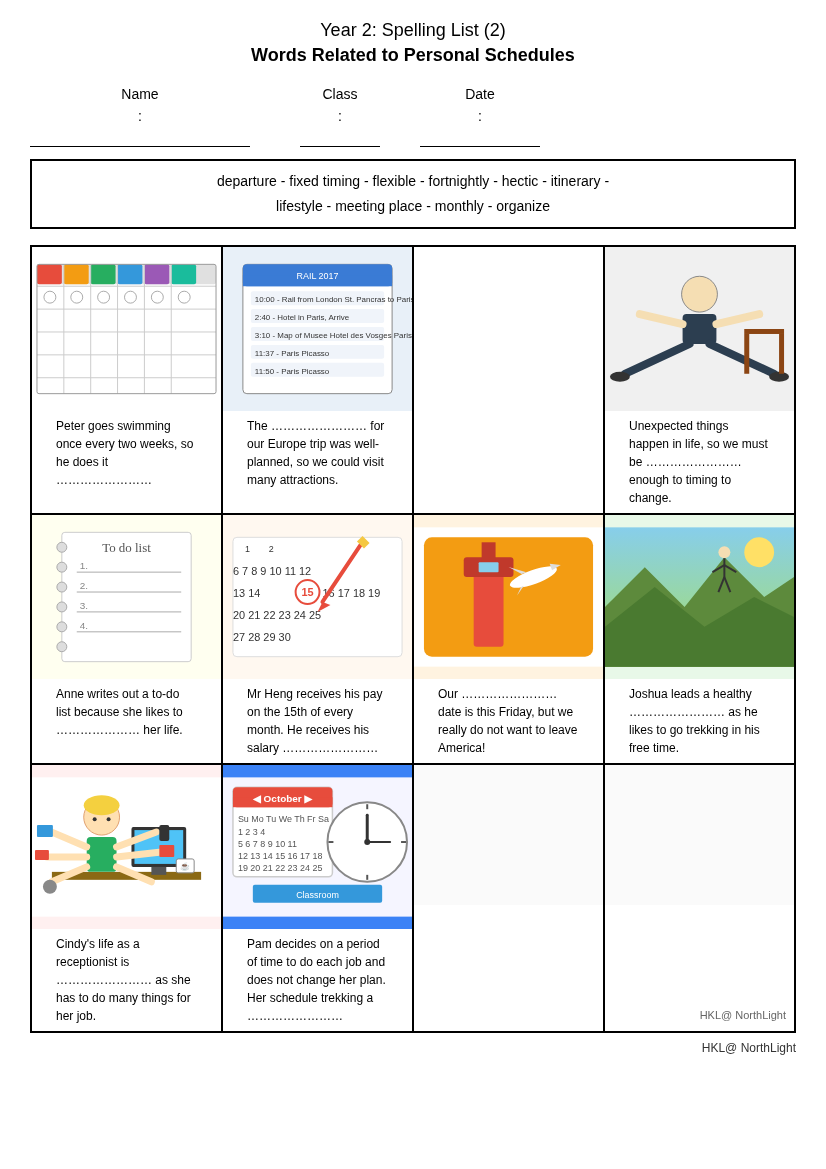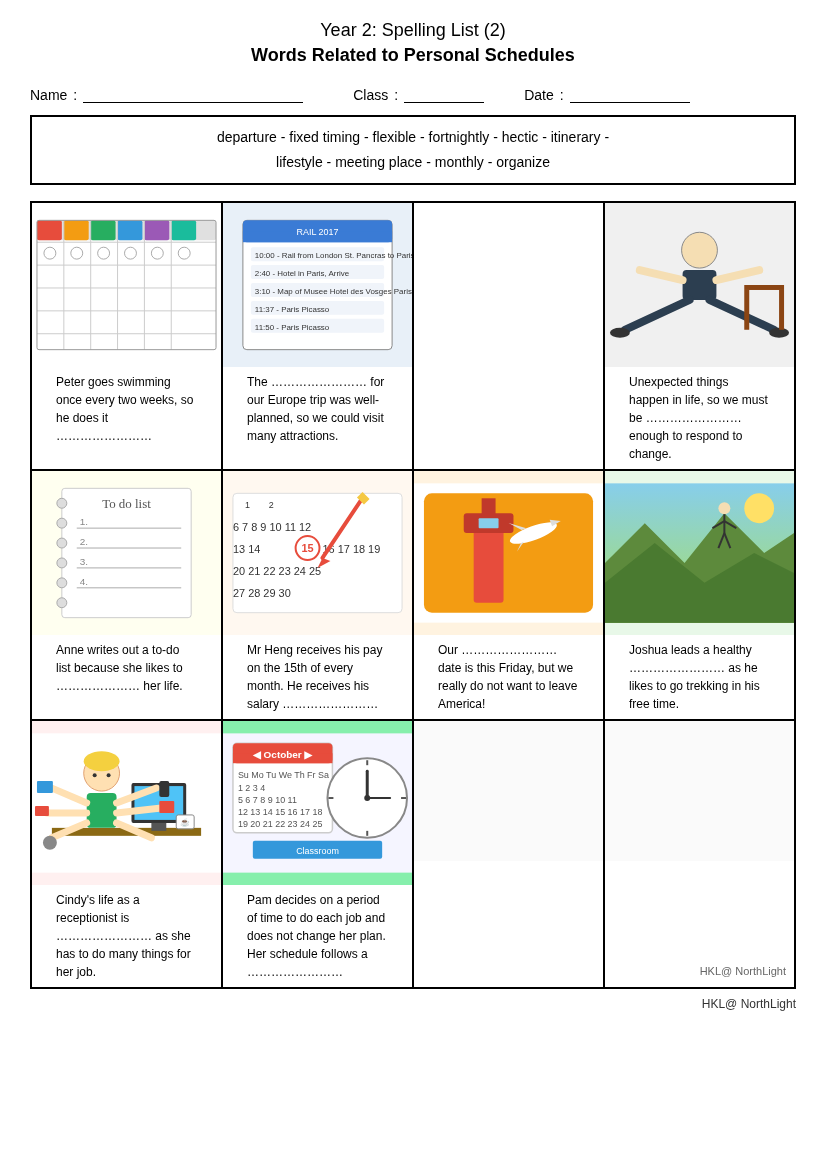--- a/index.html
+++ b/index.html
@@ -26,21 +26,21 @@
       font-family: Arial, sans-serif;
     }
     .name-row {
       display: flex;
       align-items: center;
       gap: 20px;
       margin-bottom: 12px;
       font-size: 14px;
       font-family: Arial, sans-serif;
     }
-    .name-field { display: flex; align-items: center; gap: 6px; }
+    .name-field { display: flex; align-items: center; gap: 6px; flex-direction: column; }
     .underline { border-bottom: 1px solid #000; display: inline-block; }
     .name-line { width: 220px; }
     .class-line { width: 80px; }
     .date-line { width: 120px; }
 
     .word-box {
       border: 2px solid #000;
       padding: 8px 14px;
       margin-bottom: 16px;
       font-size: 14px;
@@ -91,21 +91,21 @@
       position: relative;
     }
     .img-itinerary { background: #e8f0f8; }
     .img-building { background: #ddeedd; }
     .img-flexible { background: #f0f0f0; }
     .img-todo { background: #fffff0; }
     .img-monthly-cal { background: #fff8f0; }
     .img-departure { background: #fff3e0; }
     .img-lifestyle { background: #e8f8e8; }
     .img-hectic { background: #fff0f0; }
-    .img-fixed { background: #86efac; }
+    .img-fixed { background: #3b82f6; }
 
     .footer {
       text-align: right;
       font-size: 12px;
       margin-top: 8px;
       font-family: Arial, sans-serif;
       color: #333;
     }
   </style>
 </head>
@@ -220,21 +220,21 @@
         <line x1="105" y1="85" x2="170" y2="115" stroke="#2c3e50" stroke-width="8" stroke-linecap="round"></line>
 
         <ellipse cx="15" cy="118" rx="10" ry="5" fill="#333"></ellipse>
         <ellipse cx="175" cy="118" rx="10" ry="5" fill="#333"></ellipse>
 
         <rect x="140" y="70" width="40" height="5" fill="#8B4513"></rect>
         <rect x="140" y="75" width="5" height="40" fill="#8B4513"></rect>
         <rect x="175" y="75" width="5" height="40" fill="#8B4513"></rect>
       </svg>
     </div>
-    <div class="cell-text">Unexpected things happen in life, so we must be …………………… enough to respond to change.</div>
+    <div class="cell-text">Unexpected things happen in life, so we must be …………………… enough to timing to change.</div>
   </div>
 
   <div class="cell">
     <div class="cell-img img-todo">
       <svg viewBox="0 0 190 140" xmlns="http://www.w3.org/2000/svg">
         <rect width="190" height="140" fill="#fffff0"></rect>
 
         <rect x="30" y="5" width="130" height="130" rx="3" fill="#fff" stroke="#ccc" stroke-width="1"></rect>
 
         <circle cx="30" cy="20" r="5" fill="#ddd" stroke="#aaa" stroke-width="1"></circle>
@@ -405,21 +405,21 @@
 
         <line x1="145" y1="27" x2="145" y2="32" stroke="#555" stroke-width="2"></line>
         <line x1="145" y1="98" x2="145" y2="103" stroke="#555" stroke-width="2"></line>
         <line x1="106" y1="65" x2="111" y2="65" stroke="#555" stroke-width="2"></line>
         <line x1="179" y1="65" x2="184" y2="65" stroke="#555" stroke-width="2"></line>
 
         <rect x="30" y="108" width="130" height="18" rx="2" fill="#3498db"></rect>
         <text x="95" y="121" text-anchor="middle" fill="#fff" font-size="9" font-family="Arial">Classroom</text>
       </svg>
     </div>
-    <div class="cell-text">Pam decides on a period of time to do each job and does not change her plan. Her schedule follows a ……………………</div>
+    <div class="cell-text">Pam decides on a period of time to do each job and does not change her plan. Her schedule trekking a ……………………</div>
   </div>
 
   <div class="cell" style="min-height:200px;">
     <div class="cell-img" style="background:#fafafa; height:140px;"></div>
     <div class="cell-text"></div>
   </div>
   <div class="cell" style="min-height:200px; position:relative;">
     <div class="cell-img" style="background:#fafafa; height:140px;"></div>
     <div class="cell-text" style="position:relative;">
       <div style="position:absolute; bottom:8px; right:8px; font-size:11px; font-family:Arial; color:#666;">HKL@ NorthLight</div>

